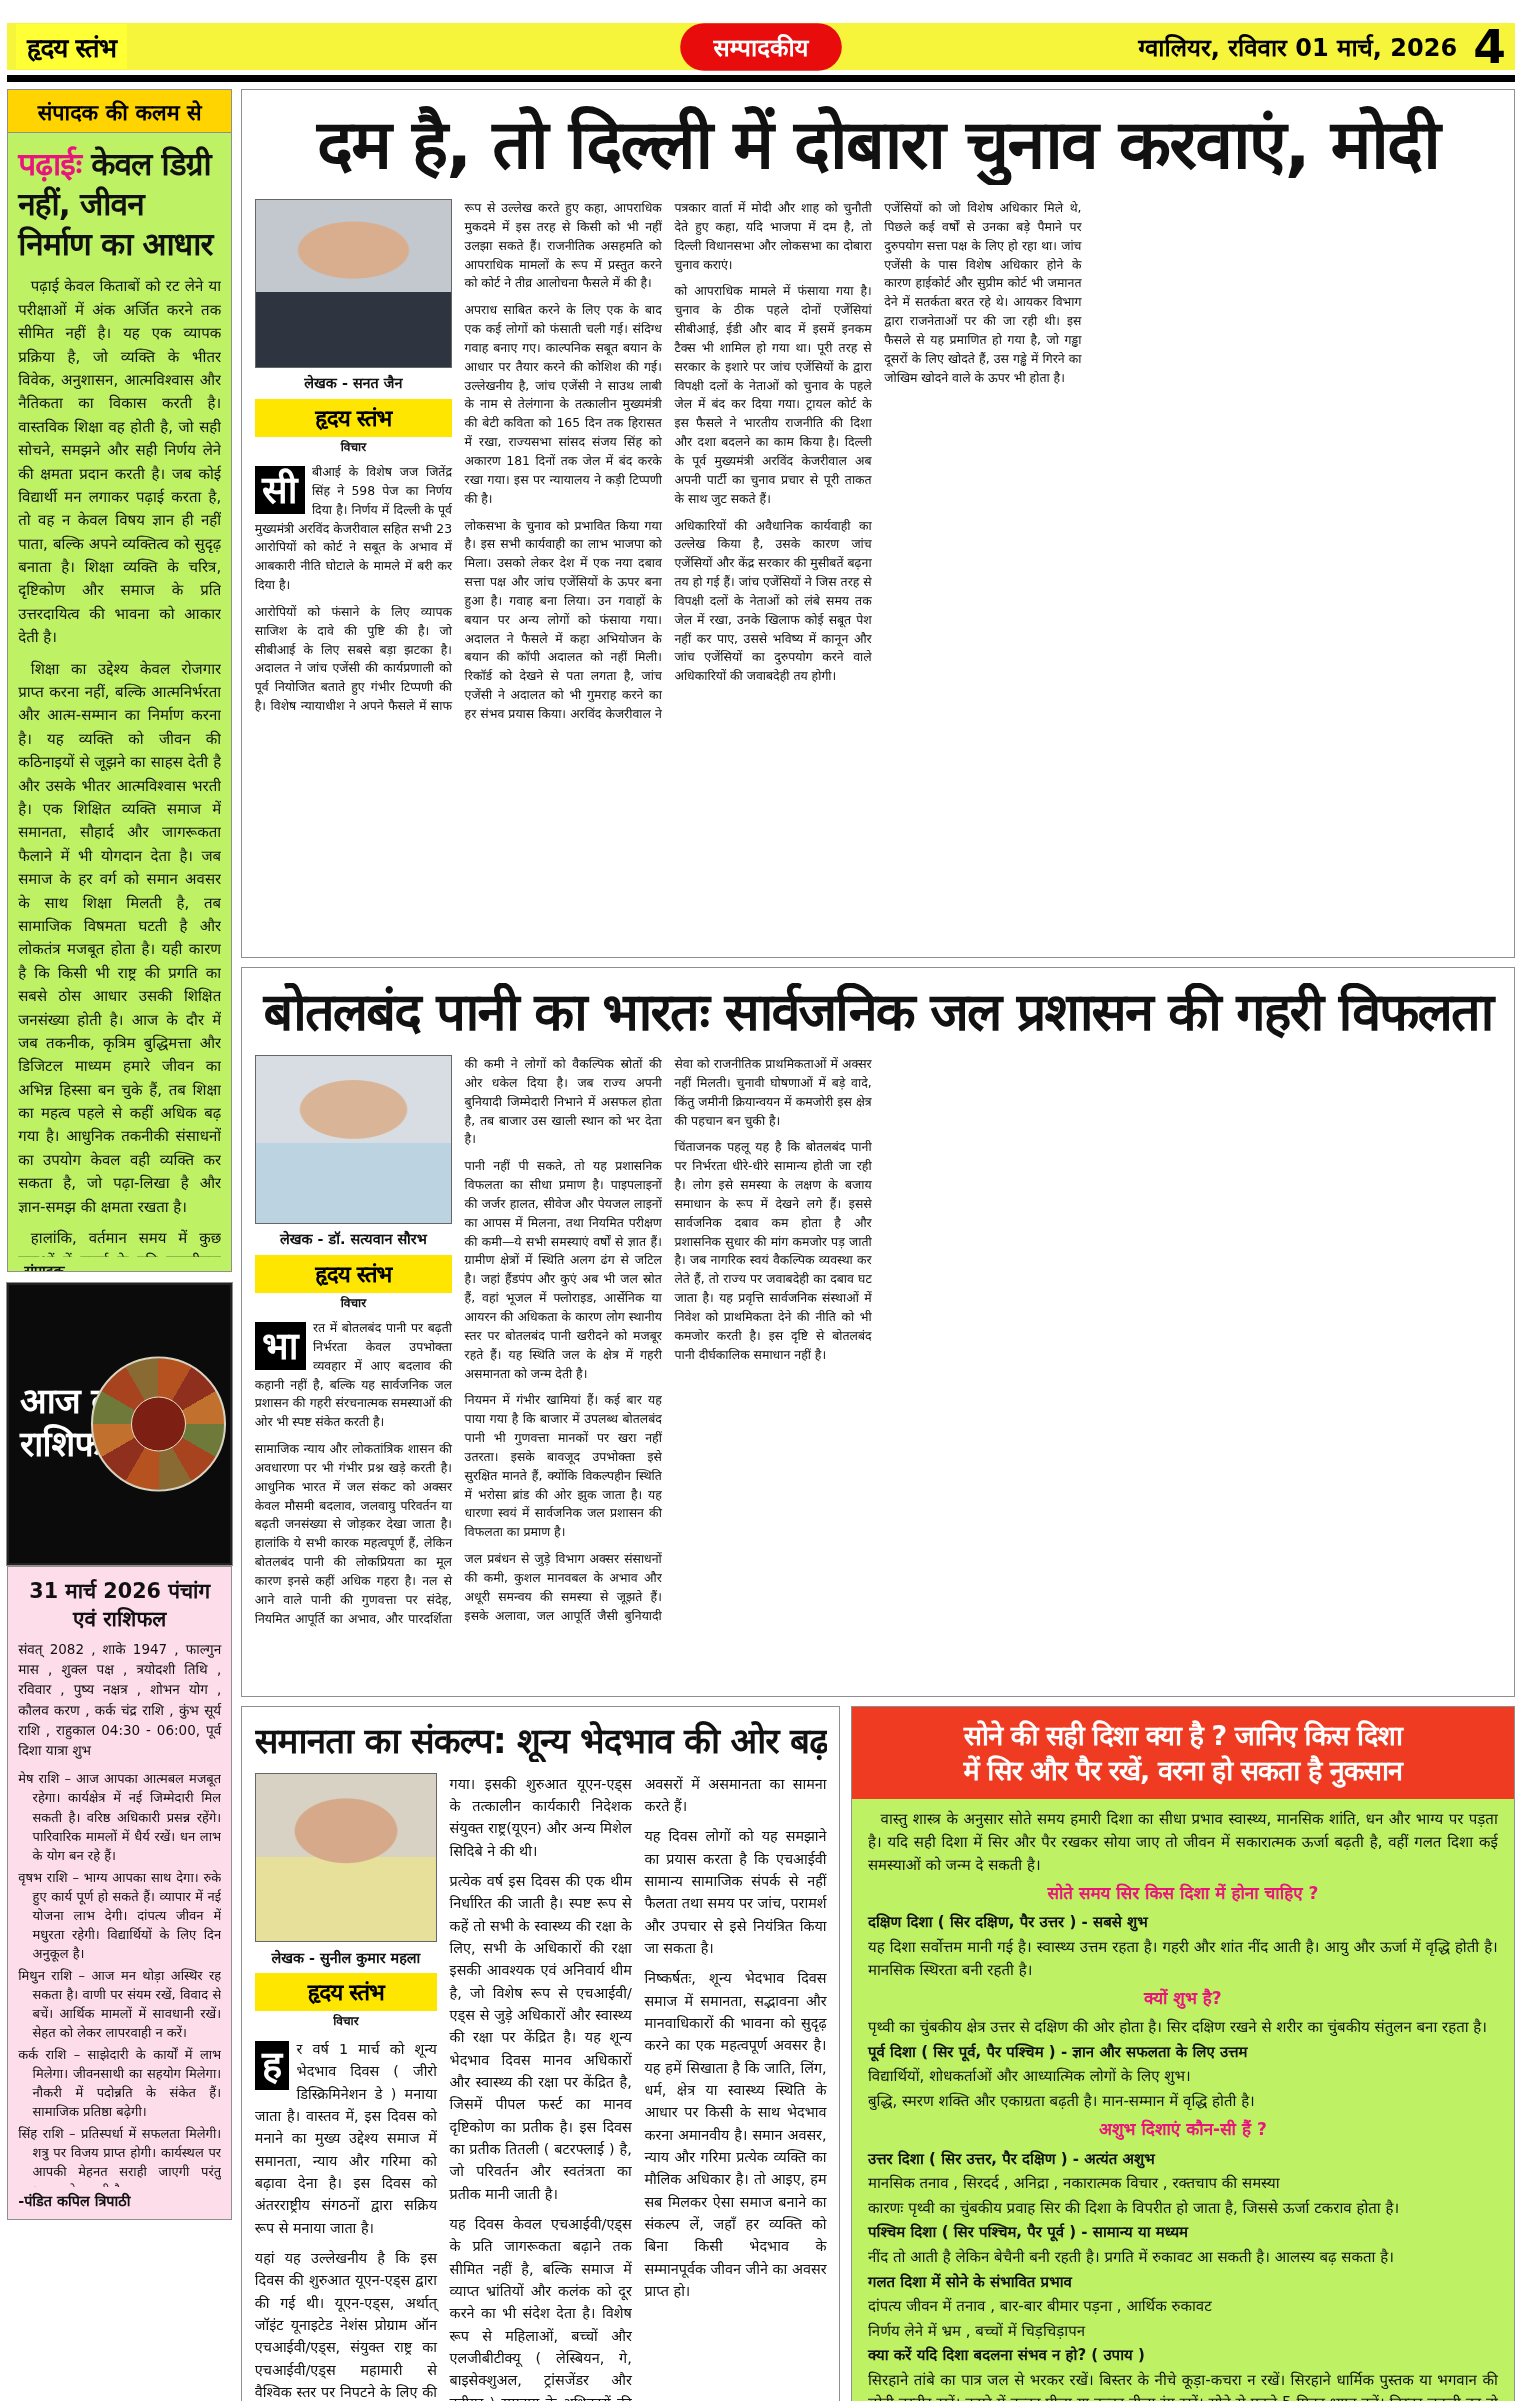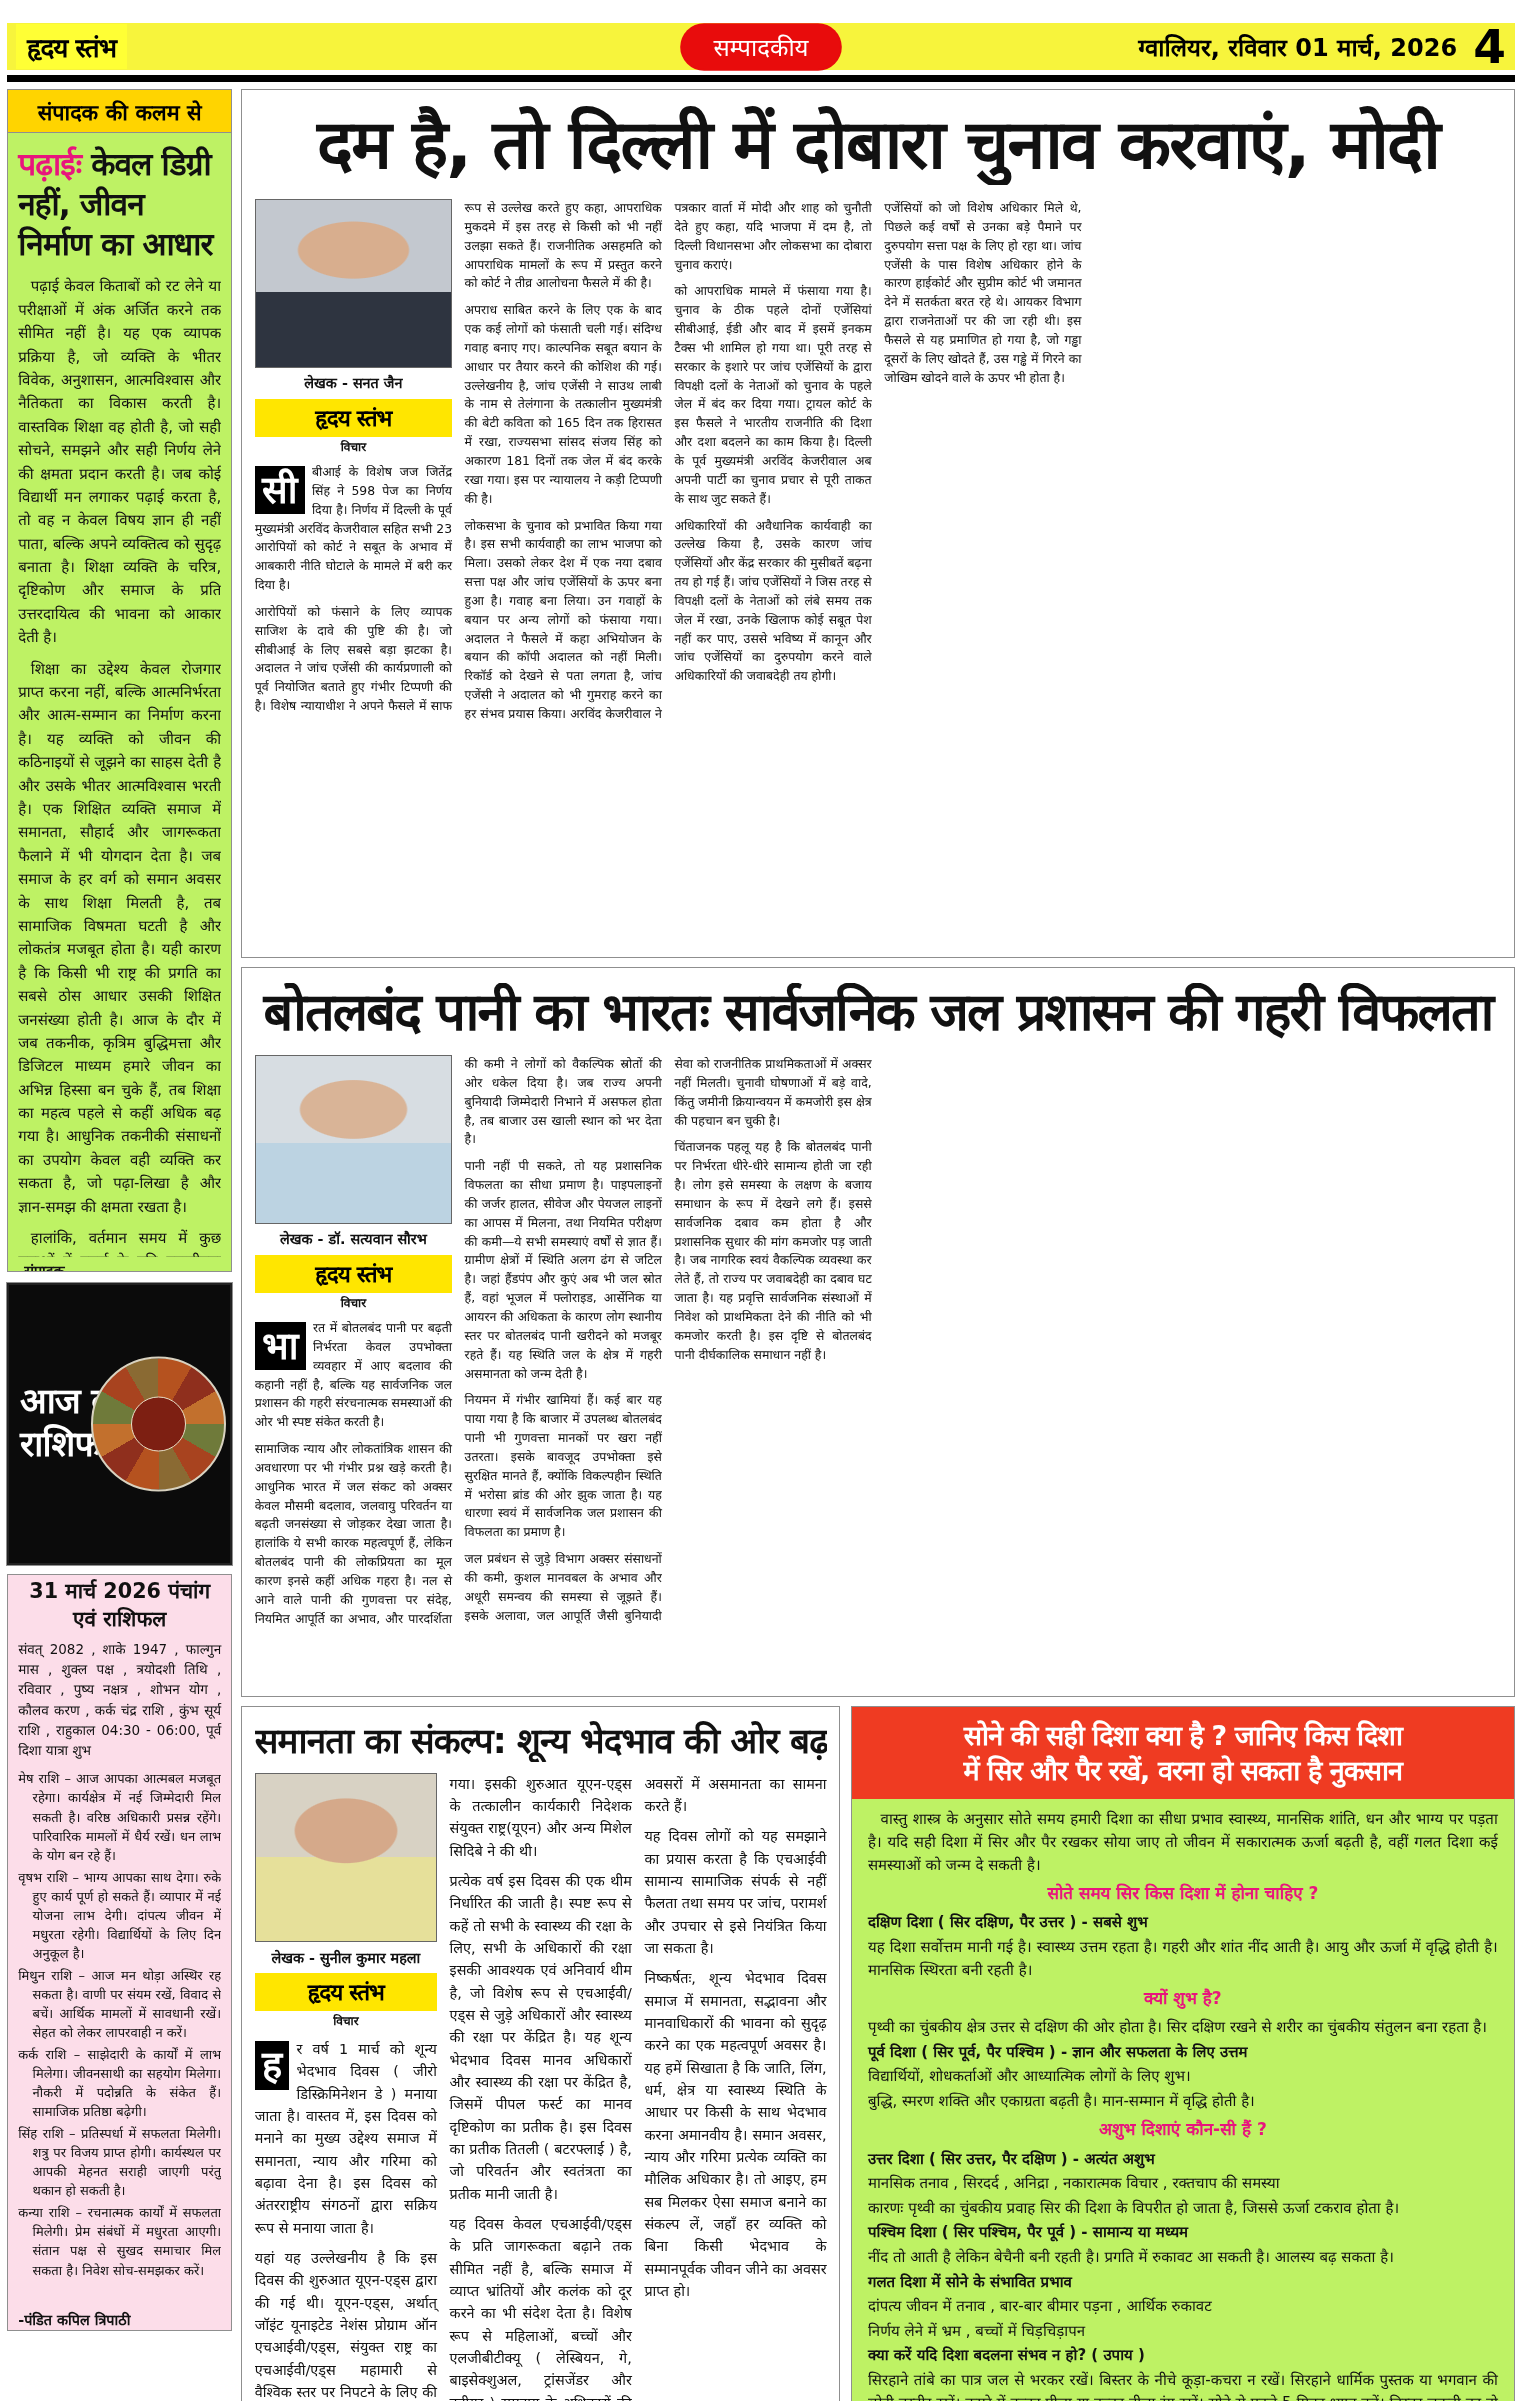--- a/index.html
+++ b/index.html
@@ -6,21 +6,21 @@
   *{box-sizing:border-box;margin:0;padding:0}
   html,body{background:#e8e8e8}
   body{font-family:"DejaVu Sans",sans-serif;color:#111}
   .sheet{width:1522px;height:2401px;background:#fff;margin:0 auto;position:relative;overflow:hidden}
 
   
   .mast{margin:23.4px 7.2px 0;height:47px;background:#f7f43c;display:flex;align-items:center;padding:0 9px}
   .mast .side{flex:1;display:flex;align-items:center}
   .mast .side.right{justify-content:flex-end}
   .logo{background:#ffff35;font-weight:900;font-size:26px;padding:4.5px 10.8px;color:#000;letter-spacing:-0.9px}
-  .pill{background:#e80c0c;color:#fff;font-weight:400;font-size:24px;border-radius:23.4px;padding:5.4px 31px;box-shadow:0 0 0 1.8px #e80c0c}
+  .pill{background:#e80c0c;color:#fff;font-weight:700;font-size:24px;border-radius:23.4px;padding:5.4px 31px;box-shadow:0 0 0 1.8px #e80c0c}
   .dateline{font-weight:900;font-size:24px;color:#000}
   .pageno{font-weight:900;font-size:47px;margin-left:16px;color:#000;line-height:1}
   .rule{height:7.2px;background:#000;margin:4.5px 7.2px 0}
   .rule.b{margin-top:7.2px}
 
   
   .layout{display:flex;gap:9px;margin:7.2px 7.2px 0}
   .rail{width:225px;flex:none}
   .mainarea{flex:1;display:flex;flex-direction:column;gap:9px;min-width:0}
   .box{border:1.8px solid #8f8f8f;background:#fff}
@@ -36,21 +36,21 @@
 
   
   .astro{margin-top:10.8px;background:#0b0b0b;border:2.7px solid #222;outline:1.8px solid #8f8f8f;height:282px;position:relative}
   .astro-title{position:absolute;left:10.8px;top:50%;transform:translateY(-50%);color:#fff;font-weight:900;font-size:35px;line-height:1.25;letter-spacing:-0.9px}
   .astro-title span{display:block}
   .wheel{position:absolute;right:4.5px;top:50%;transform:translateY(-50%);width:135px;height:135px;border-radius:50%;border:2.7px solid #d8d2c0;
     background:conic-gradient(#b5521f 0 30deg,#8f2f1d 30deg 60deg,#c2702d 60deg 90deg,#6f7a3a 90deg 120deg,#a8431f 120deg 150deg,#8a6a33 150deg 180deg,#b5521f 180deg 210deg,#8f2f1d 210deg 240deg,#c2702d 240deg 270deg,#6f7a3a 270deg 300deg,#a8431f 300deg 330deg,#8a6a33 330deg 360deg)}
   .wheel::after{content:"";position:absolute;inset:29%;border-radius:50%;background:#7d1f12;border:1.8px solid #e8e0c8}
 
   
-  .horo{margin-top:9px;background:#fcdde9;padding:1px 10px;height:757px;overflow:hidden;display:flex;flex-direction:column}
+  .horo{margin-top:1px;background:#fcdde9;padding:9px 10px;height:654px;overflow:hidden;display:flex;flex-direction:column}
   .horo h3{text-align:center;font-size:20.7px;font-weight:900;margin-bottom:7.2px}
   .panch{font-size:13.5px;line-height:1.5;text-align:justify;margin-bottom:9px}
   .hlist{flex:1;overflow:hidden;font-size:13px;line-height:1.47}
   .rashi{padding-left:14.4px;text-indent:-14.4px;margin-bottom:2.7px;text-align:justify}
   .rashi b{font-weight:400}
 
   
   .art{padding:7.2px 12.6px;overflow:hidden}
   .h1{text-align:center;font-weight:900;font-size:68px;letter-spacing:-1.8px;line-height:1.15;margin:9px 0 14.4px;white-space:nowrap;overflow:hidden}
   .h2l{text-align:center;font-weight:900;font-size:52px;letter-spacing:-1.8px;line-height:1.15;margin:7.2px 0 12.6px;white-space:nowrap;overflow:hidden}

